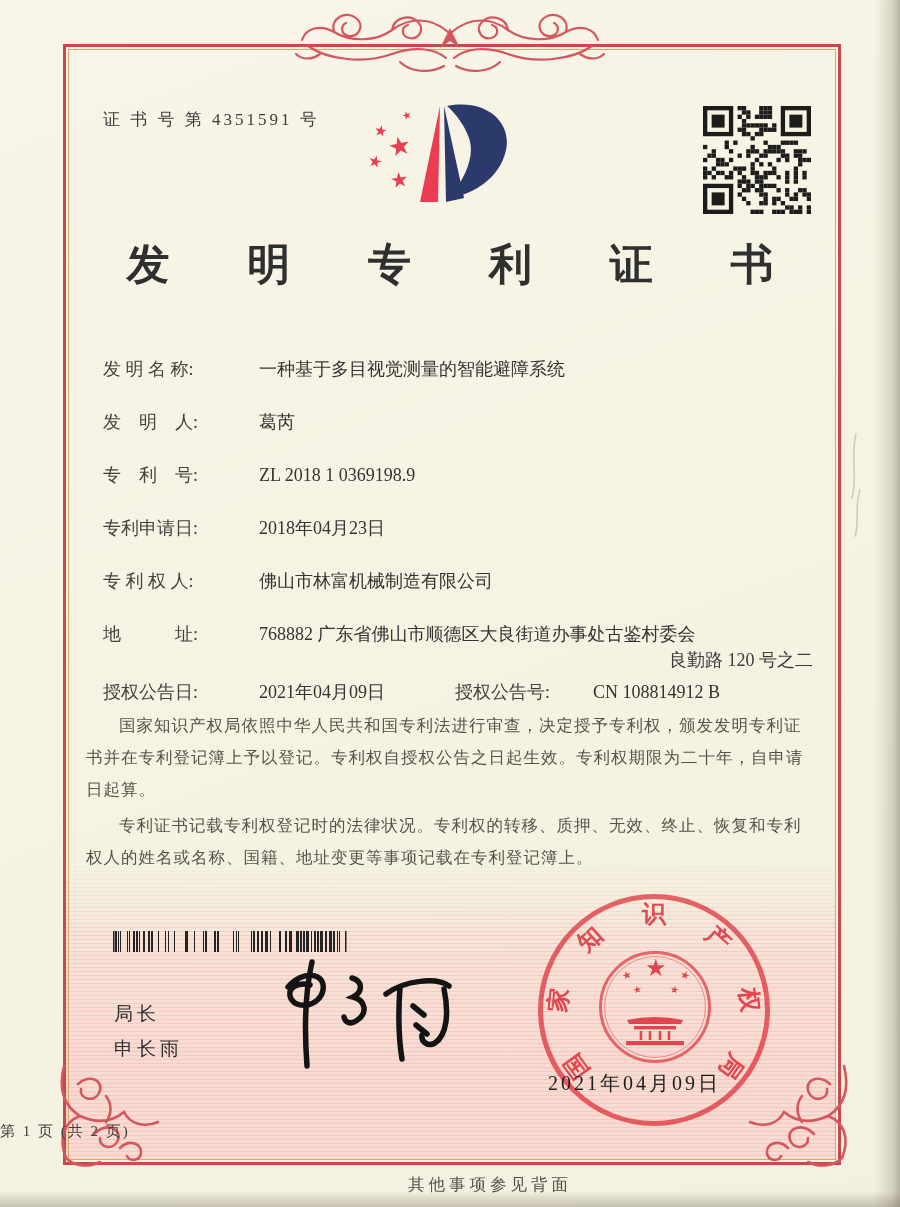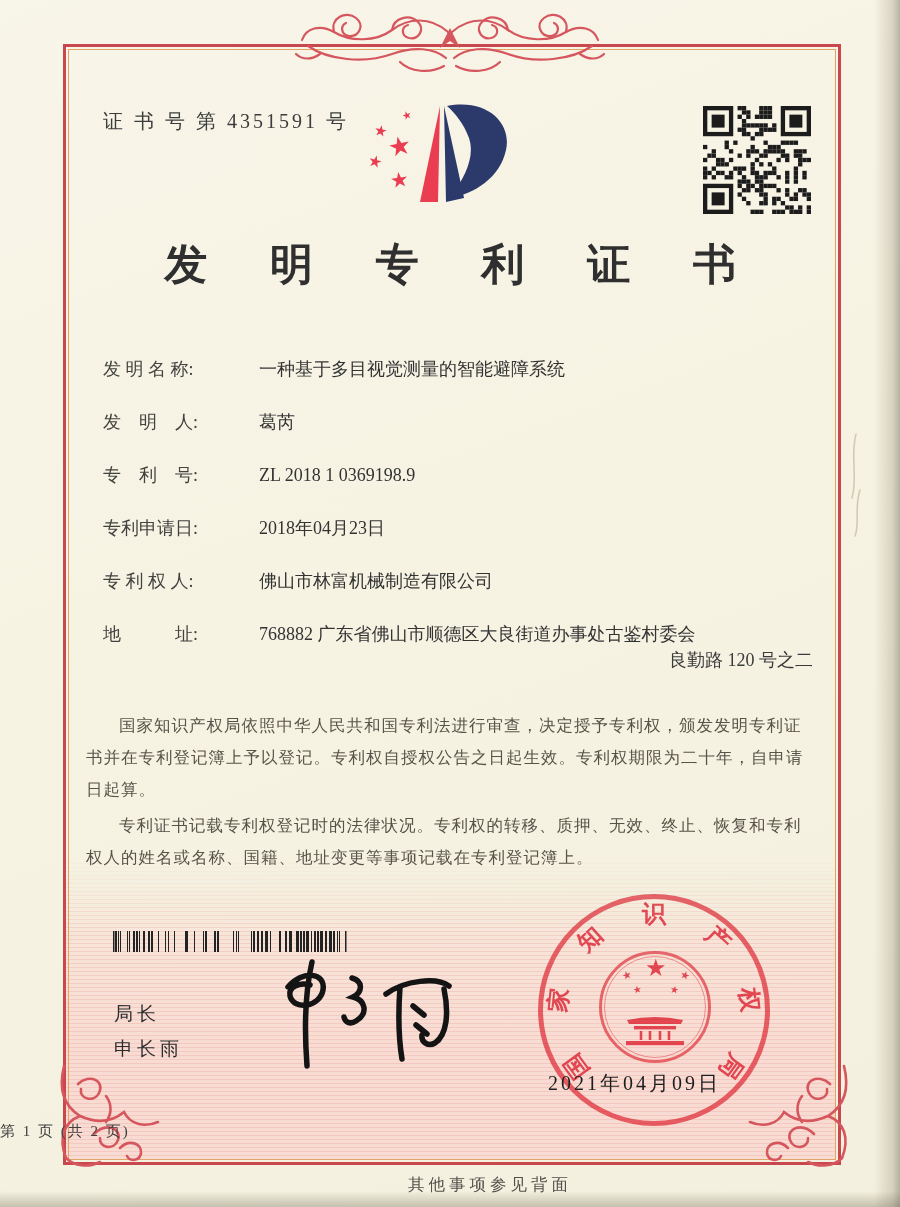--- a/index.html
+++ b/index.html
@@ -10,29 +10,29 @@
   
   .frame{position:absolute;left:63px;top:44px;width:772px;height:1115px;
          border:3px solid #c8484e;z-index:2;pointer-events:none;}
   .frame-inner{position:absolute;inset:2px;border:1px solid #e0a566;}
   
   .top-ornament{position:absolute;left:280px;top:2px;z-index:3;}
   .corner-flourish{position:absolute;z-index:3;}
   .corner-bl{left:48px;top:1062px;}
   .corner-br{left:742px;top:1062px;transform:scaleX(-1);}
   
-  .cert-no{position:absolute;left:103px;top:108px;font-size:20px;color:#3c3c3c;
+  .cert-no{position:absolute;left:103px;top:108px;font-size:17px;color:#3c3c3c;
            letter-spacing:3px;z-index:4;}
   .logo{position:absolute;left:368px;top:98px;width:160px;height:128px;z-index:4;}
   .logo svg{position:absolute;left:0;top:0;}
   .logo .star{position:absolute;color:#ea3d52;line-height:1;}
   .qr{position:absolute;left:703px;top:106px;width:108px;height:108px;z-index:4;}
   .title{position:absolute;left:0;top:236px;width:900px;text-align:center;
          font-size:43px;font-weight:bold;color:#2f2f2f;letter-spacing:26px;
-         padding-left:26px;box-sizing:border-box;z-index:4;}
+         padding-left:26px;box-sizing:border-box;z-index:4;font-family:Liberation Mono, monospace;}
   
   .field-row{position:absolute;left:103px;width:710px;font-size:18px;color:#3b3b3b;
              line-height:26px;z-index:4;}
   .flabel{display:inline-block;width:150px;vertical-align:top;color:#42423f;}
   .fvalue{display:inline-block;margin-left:6px;color:#333;vertical-align:top;}
   .addr2{margin-left:120px;text-align:right;}
   .pair2{position:absolute;left:352px;top:0;}
   .pair2 .flabel{width:132px;}
   
   .body-text{position:absolute;left:86px;top:710px;width:732px;z-index:4;
@@ -352,20 +352,26 @@
   <div class="field-row" style="top:515px">
     <span class="flabel">专利申请日:</span><span class="fvalue">2018年04月23日</span>
   </div>
   <div class="field-row" style="top:568px">
     <span class="flabel">专 利 权 人:</span><span class="fvalue">佛山市林富机械制造有限公司</span>
   </div>
   <div class="field-row" style="top:621px">
     <div><span class="flabel">地　　　址:</span><span class="fvalue">768882 广东省佛山市顺德区大良街道办事处古鉴村委会</span></div>
     <div class="addr2">良勤路 120 号之二</div>
   </div>
+  <div class="field-row" style="top:679px">
+    <span class="flabel">授权公告日:</span><span class="fvalue">2021年04月09日</span>
+    <span class="pair2">
+      <span class="flabel">授权公告号:</span><span class="fvalue">CN 108814912 B</span>
+    </span>
+  </div>
 
   <div class="body-text">
     <p>国家知识产权局依照中华人民共和国专利法进行审查，决定授予专利权，颁发发明专利证书并在专利登记簿上予以登记。专利权自授权公告之日起生效。专利权期限为二十年，自申请日起算。</p>
     <p>专利证书记载专利权登记时的法律状况。专利权的转移、质押、无效、终止、恢复和专利权人的姓名或名称、国籍、地址变更等事项记载在专利登记簿上。</p>
   </div>
 
   <div class="barcode"><svg width="234" height="21" fill="#232323">
         <rect x="0" width="1.5" height="21"></rect>
         <rect x="2" y="0" width="2" height="21"></rect>
         <rect x="5" y="0" width="1" height="21"></rect>

